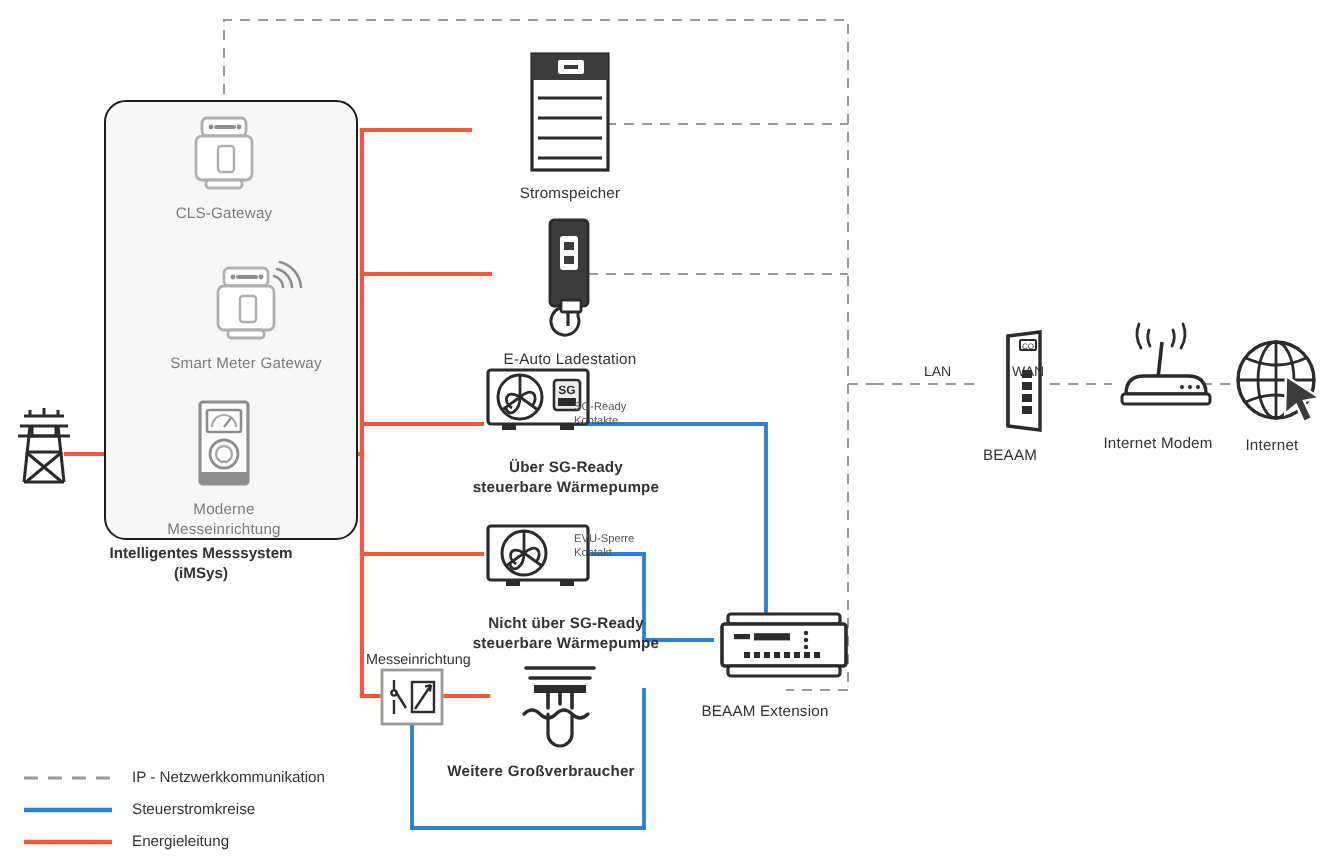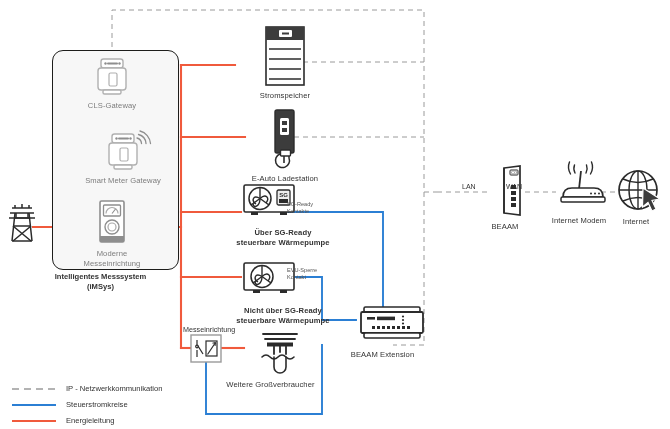--- a/index.html
+++ b/index.html
@@ -320,21 +320,21 @@
       <g stroke="#2b2b2b" stroke-width="1.8" fill="none" stroke-linecap="round">
         <path d="M18,4 L52,4"></path>
         <path d="M20,9 L50,9"></path>
         <rect x="22" y="12.5" width="26" height="4" fill="#2b2b2b" stroke="none"></rect>
         <path d="M29,16.5 L29,24 M41,16.5 L41,24"></path>
         <path d="M35,16.5 L35,22"></path>
         <path d="M17,27 q4,-4 8,0 t8,0 t8,0 t8,0" stroke-width="1.6"></path>
         <path d="M29,27 L29,37 a6,6 0 0 0 12,0 L41,27" stroke-width="1.6"></path>
       </g>
     </svg>
-    <div class="nlabel" style="margin-top:2px;">Weitere Großverbraucher</div>
+    <div class="nlabel" style="margin-top:2px;font-weight:bold;">Weitere Großverbraucher</div>
   </div>
 
   <div class="node" style="left:330px; top:303px; width:105px;">
     <svg width="68" height="40" viewBox="0 0 68 40" style="margin-left:19px;">
       <rect x="6" y="4" width="56" height="5" rx="1.5" fill="#ffffff" stroke="#2b2b2b" stroke-width="1.6"></rect>
       <rect x="3" y="9" width="62" height="21" rx="1.5" fill="#ffffff" stroke="#2b2b2b" stroke-width="1.8"></rect>
       <rect x="6" y="30" width="56" height="5" rx="1.5" fill="#ffffff" stroke="#2b2b2b" stroke-width="1.6"></rect>
       <rect x="9" y="14" width="8" height="2.6" fill="#2b2b2b"></rect>
       <rect x="19" y="13.6" width="18" height="3.6" fill="#2b2b2b"></rect>
       <g fill="#2b2b2b">

